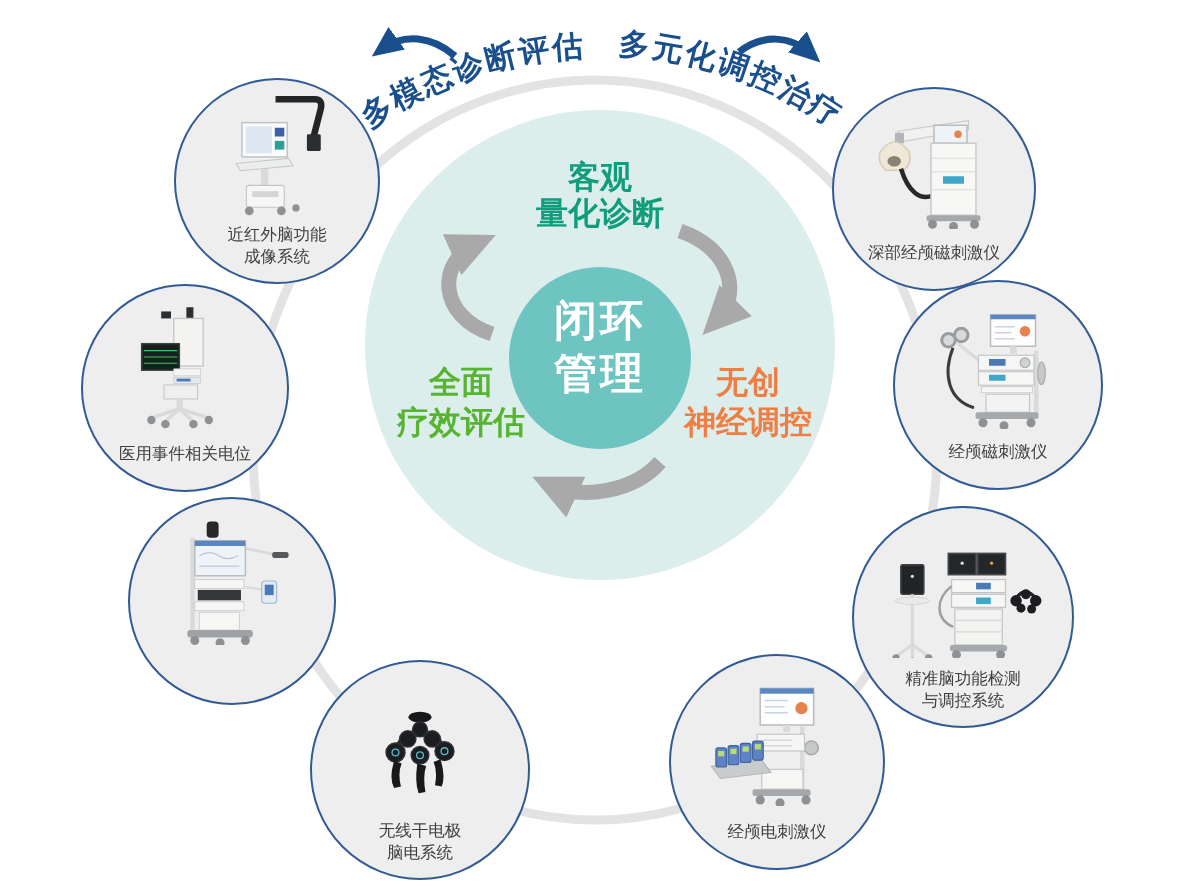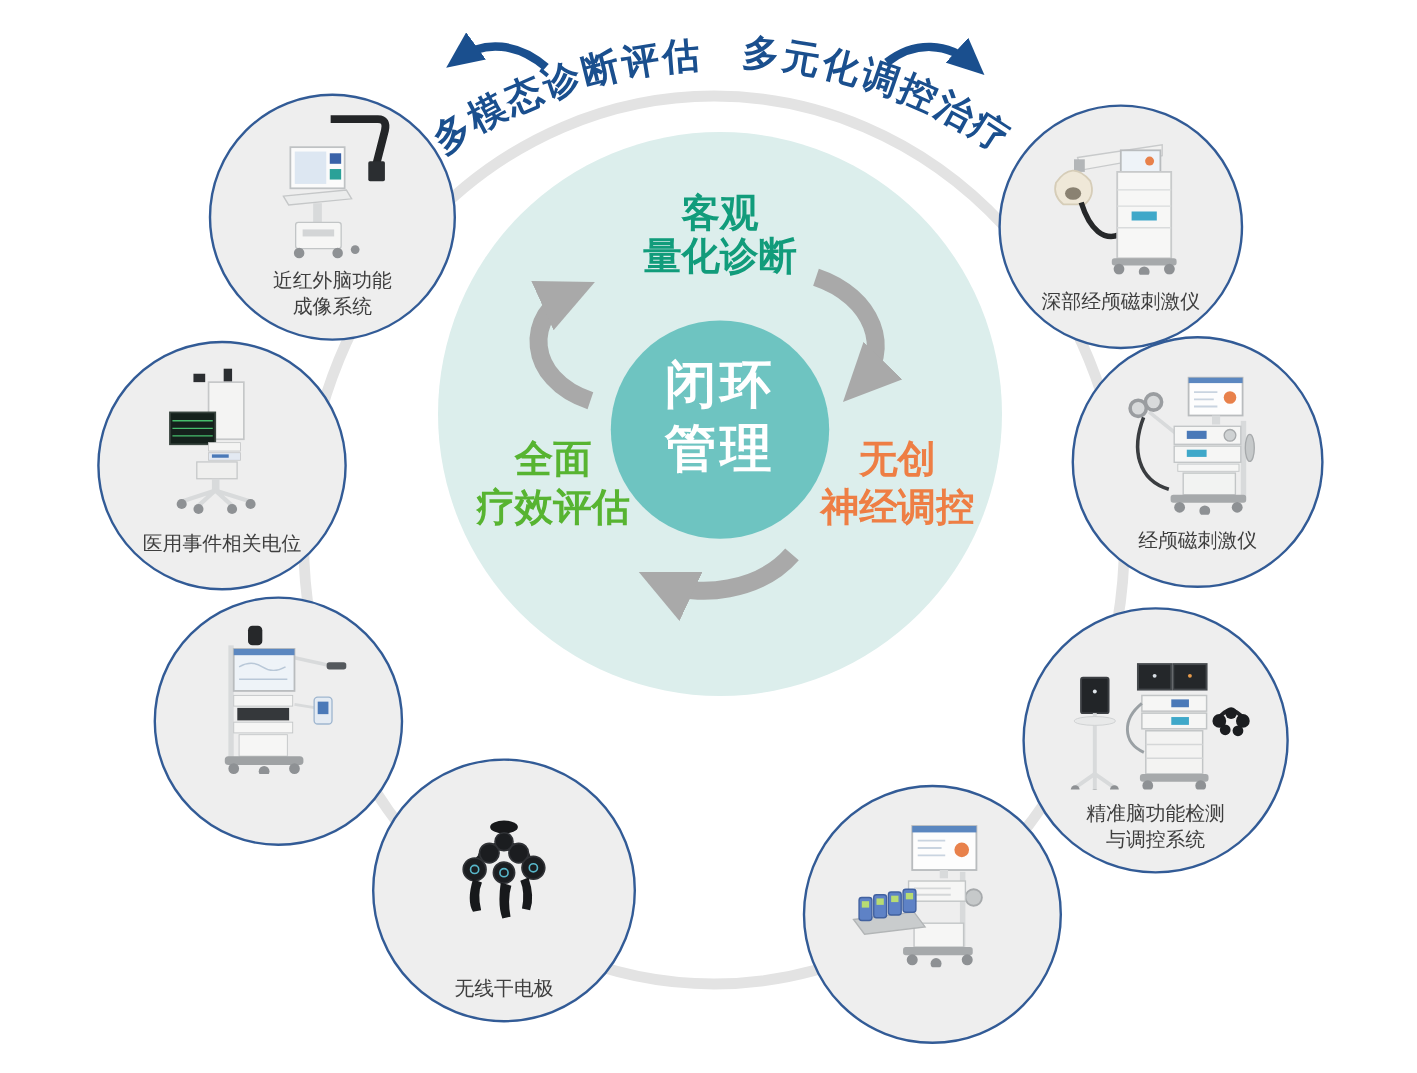--- a/index.html
+++ b/index.html
@@ -137,40 +137,41 @@
       <rect x="54" y="106" width="58" height="14" fill="#35383b"></rect>
       <rect x="50" y="122" width="66" height="12" fill="#f6f6f5" stroke="#c2c5c6"></rect>
       <rect x="56" y="136" width="54" height="24" fill="#f6f6f5" stroke="#c2c5c6"></rect>
       <rect x="40" y="160" width="88" height="10" rx="4" fill="#9fa2a4"></rect>
       <circle cx="50" cy="174" r="6" fill="#8e9194"></circle>
       <circle cx="118" cy="174" r="6" fill="#8e9194"></circle>
       <circle cx="84" cy="177" r="6" fill="#8e9194"></circle>
     </svg>
   </div>
 
-  <div class="dev" style="left:310px;top:632px;width:220px;height:220px;">
+  <div class="dev" style="left:310px;top:660px;width:220px;height:220px;">
     <svg class="art" style="top:26px;" width="136" height="110" viewBox="0 0 200 160">
       <path d="M58 98 Q100 30 142 98" fill="none" stroke="#202225" stroke-width="9"></path>
       <path d="M70 78 Q100 56 130 78" fill="none" stroke="#202225" stroke-width="7"></path>
       <ellipse cx="100" cy="42" rx="17" ry="8" fill="#17181a"></ellipse>
       <circle cx="100" cy="60" r="11" fill="#1b1d20" stroke="#303236" stroke-width="2"></circle>
       <circle cx="82" cy="74" r="12" fill="#1b1d20" stroke="#303236" stroke-width="2"></circle>
       <circle cx="118" cy="74" r="12" fill="#1b1d20" stroke="#303236" stroke-width="2"></circle>
       <circle cx="64" cy="94" r="14" fill="#1b1d20" stroke="#303236" stroke-width="2"></circle>
       <circle cx="100" cy="98" r="13" fill="#1b1d20" stroke="#303236" stroke-width="2"></circle>
       <circle cx="136" cy="92" r="14" fill="#1b1d20" stroke="#303236" stroke-width="2"></circle>
       <circle cx="64" cy="94" r="5" fill="none" stroke="#57b6c9" stroke-width="2"></circle>
       <circle cx="136" cy="92" r="5" fill="none" stroke="#57b6c9" stroke-width="2"></circle>
       <circle cx="100" cy="98" r="5" fill="none" stroke="#57b6c9" stroke-width="2"></circle>
       <path d="M62 106 q-8 26 0 40 l10 -2 q-5 -20 1 -34 Z" fill="#17191b"></path>
       <path d="M96 110 q-4 28 2 44 l10 -2 q-4 -22 1 -38 Z" fill="#17191b"></path>
       <path d="M130 104 q8 24 2 40 l-10 -2 q4 -20 -2 -34 Z" fill="#17191b"></path>
     </svg>
     <div class="lbl lbl-2line">
       <div>无线干电极</div>
+      <div>脑电系统</div>
     </div>
   </div>
 
   <div class="dev" style="left:669px;top:654px;width:216px;height:216px;">
     <svg class="art" style="top:14px;" width="156" height="136" viewBox="0 0 200 178">
       <rect x="78" y="24" width="70" height="48" fill="#fdfdfd" stroke="#b9bcbe" stroke-width="2"></rect>
       <rect x="78" y="24" width="70" height="7" fill="#5b87c0"></rect>
       <path d="M84 40 h30 M84 48 h26 M84 56 h30" stroke="#c9d4e0" stroke-width="2" fill="none"></path>
       <circle cx="132" cy="50" r="8" fill="#e8814b"></circle>
       <rect x="108" y="72" width="9" height="9" fill="#d8dadb"></rect>
@@ -188,20 +189,24 @@
         <rect x="20" y="102" width="14" height="25" rx="3" fill="#5e82c6" stroke="#41619f" stroke-width="1.5"></rect>
         <rect x="23" y="106" width="8" height="7" fill="#b8dc72"></rect>
         <rect x="36" y="99" width="14" height="25" rx="3" fill="#5e82c6" stroke="#41619f" stroke-width="1.5"></rect>
         <rect x="39" y="103" width="8" height="7" fill="#b8dc72"></rect>
         <rect x="52" y="96" width="14" height="25" rx="3" fill="#5e82c6" stroke="#41619f" stroke-width="1.5"></rect>
         <rect x="55" y="100" width="8" height="7" fill="#b8dc72"></rect>
         <rect x="68" y="93" width="14" height="25" rx="3" fill="#5e82c6" stroke="#41619f" stroke-width="1.5"></rect>
         <rect x="71" y="97" width="8" height="7" fill="#b8dc72"></rect>
       </g>
     </svg>
+    <div class="lbl lbl-1line">
+      <div>经颅电刺激仪</div>
+      <div></div>
+    </div>
   </div>
 
   <div class="dev" style="left:893px;top:280px;width:210px;height:210px;">
     <svg class="art" style="top:13px;" width="150" height="134" viewBox="0 0 200 178">
       <rect x="90" y="26" width="60" height="42" fill="#fdfdfd" stroke="#b9bcbe" stroke-width="2"></rect>
       <rect x="90" y="26" width="60" height="6" fill="#5b87c0"></rect>
       <path d="M96 42 h26 M96 50 h22 M96 58 h26" stroke="#c9d4e0" stroke-width="2" fill="none"></path>
       <circle cx="136" cy="48" r="7" fill="#e8814b"></circle>
       <rect x="116" y="68" width="9" height="10" fill="#d8dadb"></rect>
       <line x1="76" y1="88" x2="46" y2="64" stroke="#d8dadb" stroke-width="4"></line>

